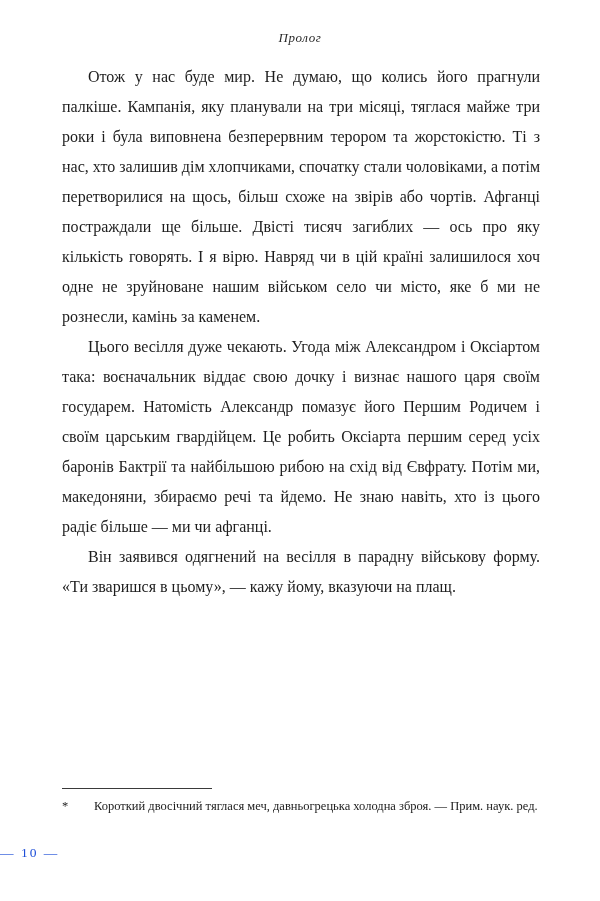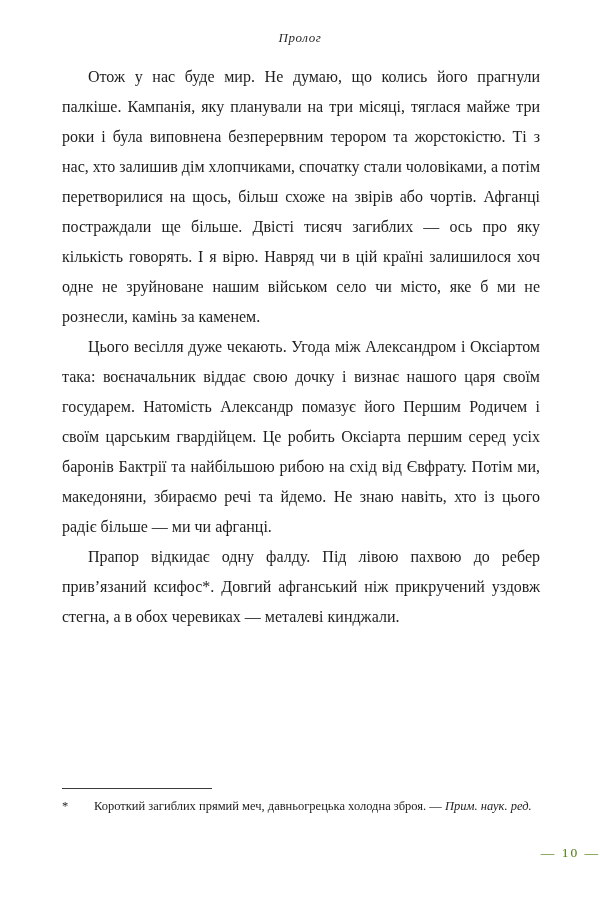--- a/index.html
+++ b/index.html
@@ -62,49 +62,48 @@
     align-items: flex-start;
   }
   .footnote-marker {
     flex: 0 0 32px;
   }
   .footnote-body {
     flex: 1 1 auto;
     text-align: justify;
   }
   .footnote-source {
-    font-style: italic;
   }
   .page-number {
     position: absolute;
     left: 0;
     right: 0;
     top: 845px;
-    text-align: right;
+    text-align: left;
     font-size: 13.5px;
     letter-spacing: 2px;
-    color: #4d7c0f;
+    color: #1d4ed8;
   }
 </style>
 </head>
 <body>
 
 <div class="book-page">
 
   <div class="running-head">Пролог</div>
 
   <div class="body-text">
     <p>Отож у нас буде мир. Не думаю, що колись його прагнули палкіше. Кампанія, яку планували на три місяці, тяглася майже три роки і була виповнена безперервним терором та жорстокістю. Ті з нас, хто залишив дім хлопчиками, спочатку стали чоловіками, а потім перетворилися на щось, більш схоже на звірів або чортів. Афганці постраждали ще більше. Двісті тисяч загиблих — ось про яку кількість говорять. І я вірю. Навряд чи в цій країні залишилося хоч одне не зруйноване нашим військом село чи місто, яке б ми не рознесли, камінь за каменем.</p>
     <p>Цього весілля дуже чекають. Угода між Александром і Оксіартом така: воєначальник віддає свою дочку і визнає нашого царя своїм государем. Натомість Александр помазує його Першим Родичем і своїм царським гвардійцем. Це робить Оксіарта першим серед усіх баронів Бактрії та найбільшою рибою на схід від Євфрату. Потім ми, македоняни, збираємо речі та йдемо. Не знаю навіть, хто із цього радіє більше — ми чи афганці.</p>
-    <p>Прапор відкидає одну фалду. Під лівою пахвою до ребер прив’язаний ксифос*. Довгий афганський ніж прикручений уздовж стегна, а в обох черевиках — металеві кинджали.</p>
+    <p>Він заявився одягнений на весілля в парадну військову форму. «Ти зваришся в цьому», — кажу йому, вказуючи на плащ.</p>
   </div>
 
   <div class="footnote-area">
     <hr class="footnote-rule">
     <div class="footnote-row">
       <span class="footnote-marker">*</span>
-      <span class="footnote-body"><span>Короткий загиблих прямий меч, давньогрецька холодна зброя. — </span><span class="footnote-source">Прим. наук. ред.</span></span>
+      <span class="footnote-body"><span>Короткий двосічний тяглася меч, давньогрецька холодна зброя. — </span><span class="footnote-source">Прим. наук. ред.</span></span>
     </div>
   </div>
 
   <div class="page-number">— 10 —</div>
 
 </div>
 
 </body></html>

